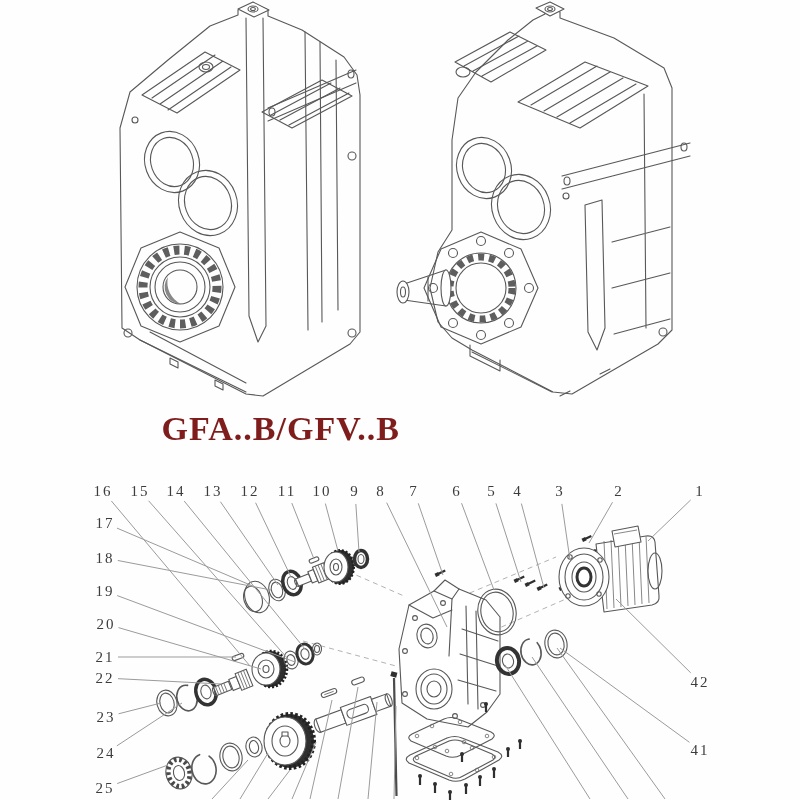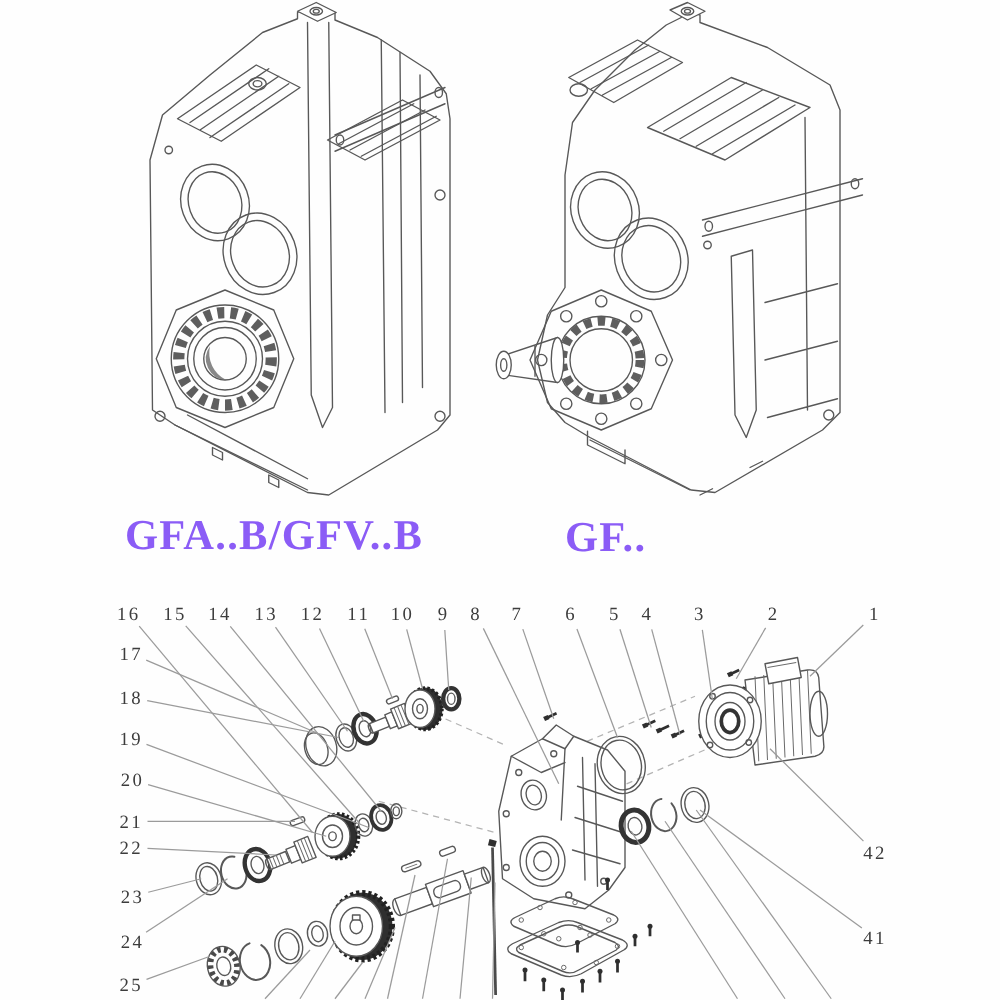--- a/index.html
+++ b/index.html
@@ -1,19 +1,19 @@
 <!DOCTYPE html>
 <html><head>
 <meta charset="utf-8">
 <style>
   html,body{margin:0;padding:0;background:#ffffff;}
   #stage{position:relative;width:800px;height:800px;background:#fefefe;overflow:hidden;
          font-family:"Liberation Serif",serif;}
-  .model-label{position:absolute;font-weight:700;font-size:34px;color:#8b5cf6;
-               text-align:left;letter-spacing:1px;white-space:nowrap;}
+  .model-label{position:absolute;font-weight:700;font-size:34px;color:#7f1d1d;
+               text-align:right;letter-spacing:1px;white-space:nowrap;}
   #model1{left:100px;top:410px;width:300px;}
   #model2{left:452px;top:412px;width:180px;}
   svg{position:absolute;left:0;top:0;}
   .ln{stroke:#585858;stroke-width:1.1;fill:none;stroke-linejoin:round;stroke-linecap:round;}
   .lnw{stroke:#585858;stroke-width:1.1;fill:#ffffff;stroke-linejoin:round;}
   .thin{stroke:#6a6a6a;stroke-width:0.8;fill:none;}
   .dk{fill:#2f2f2f;stroke:none;}
   .band{stroke:#333333;fill:none;}
   .rollers{stroke:#5e5e5e;fill:none;}
   .teeth{stroke:#222222;fill:none;}
@@ -434,14 +434,13 @@
           <line x1="377" y1="702" x2="368" y2="799" class="leader"></line>
           <line x1="396" y1="706" x2="394" y2="799" class="leader"></line>
           <line x1="505" y1="665" x2="590" y2="799" class="leader"></line>
           <line x1="532" y1="657" x2="628" y2="799" class="leader"></line>
           <line x1="557" y1="648" x2="665" y2="799" class="leader"></line>
         </g>
     </g>
   </svg>
 
   <div id="model1" class="model-label">GFA..B/GFV..B</div>
-  <div id="model2" class="model-label">GF..</div>
 </div>
 
 </body></html>

